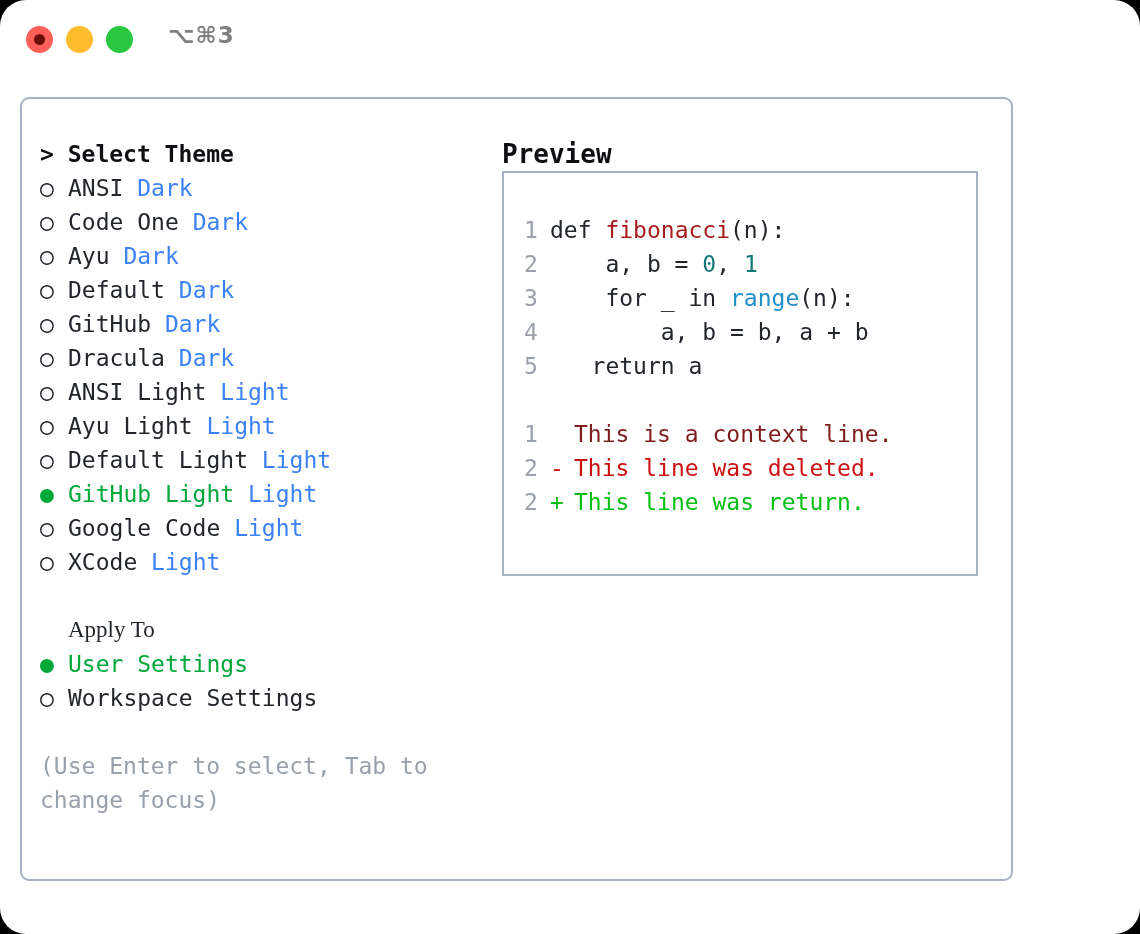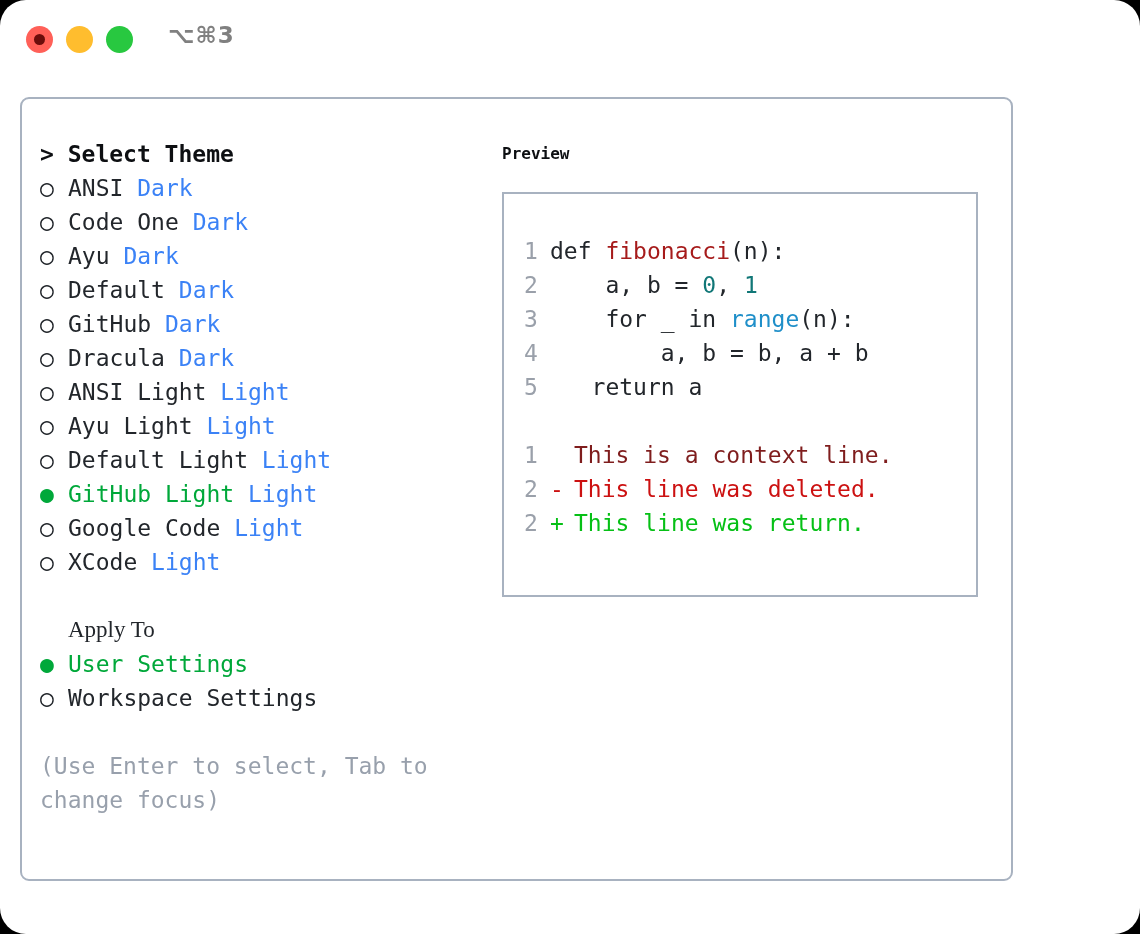--- a/index.html
+++ b/index.html
@@ -117,27 +117,26 @@
   }
 
   
   #right-col {
     position: absolute;
     left: 480px;
     top: 38px;
     width: 490px;
   }
   #preview-title {
-    font-size: 16px;
+    font-size: 26px;
     line-height: 34px;
     font-weight: bold;
     color: #0d0f12;
   }
   #preview-box {
-    margin-top: 21px;
     width: 476px;
     height: 405px;
     border: 2px solid #a8b2c0;
     box-sizing: border-box;
     padding: 40px 0 12px 20px;
   }
   .code-line {
     font-size: 23px;
     line-height: 34px;
     white-space: pre;

